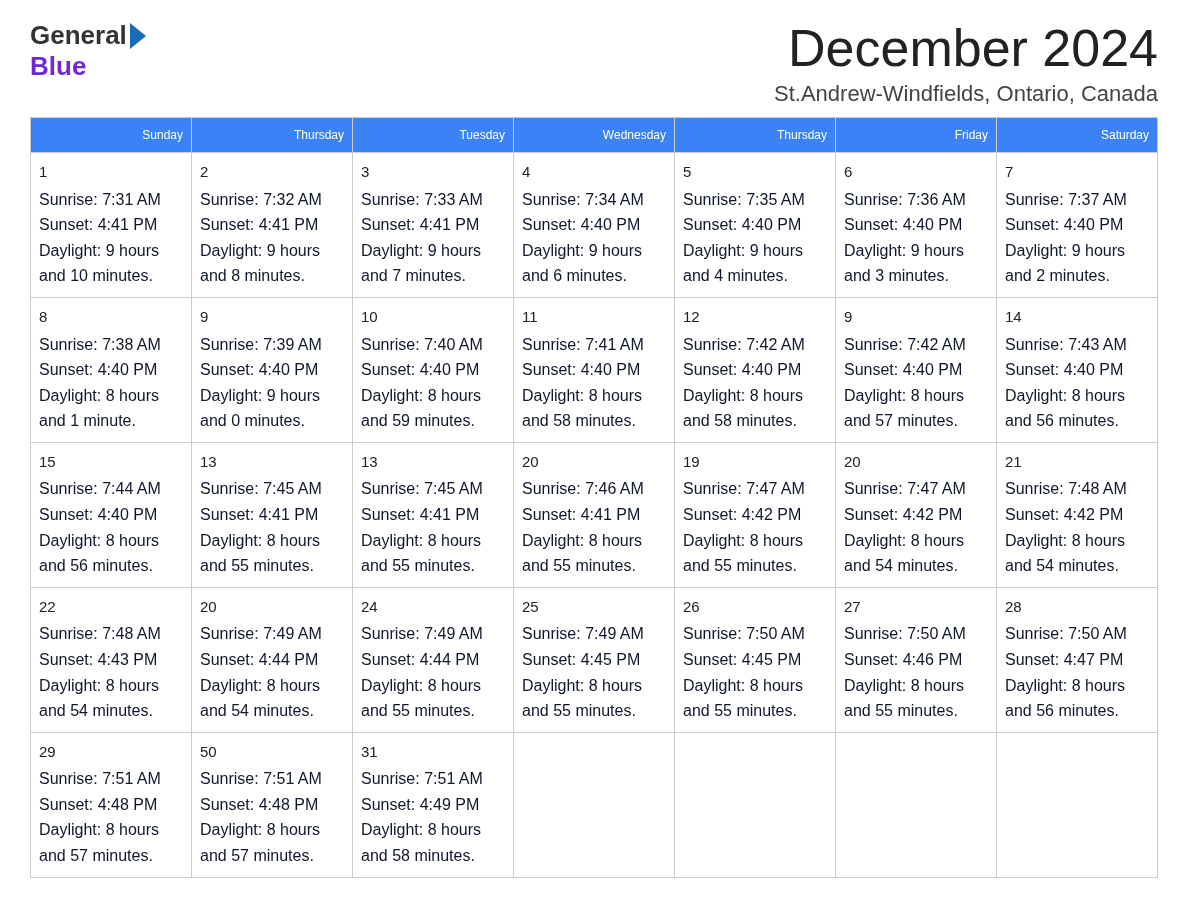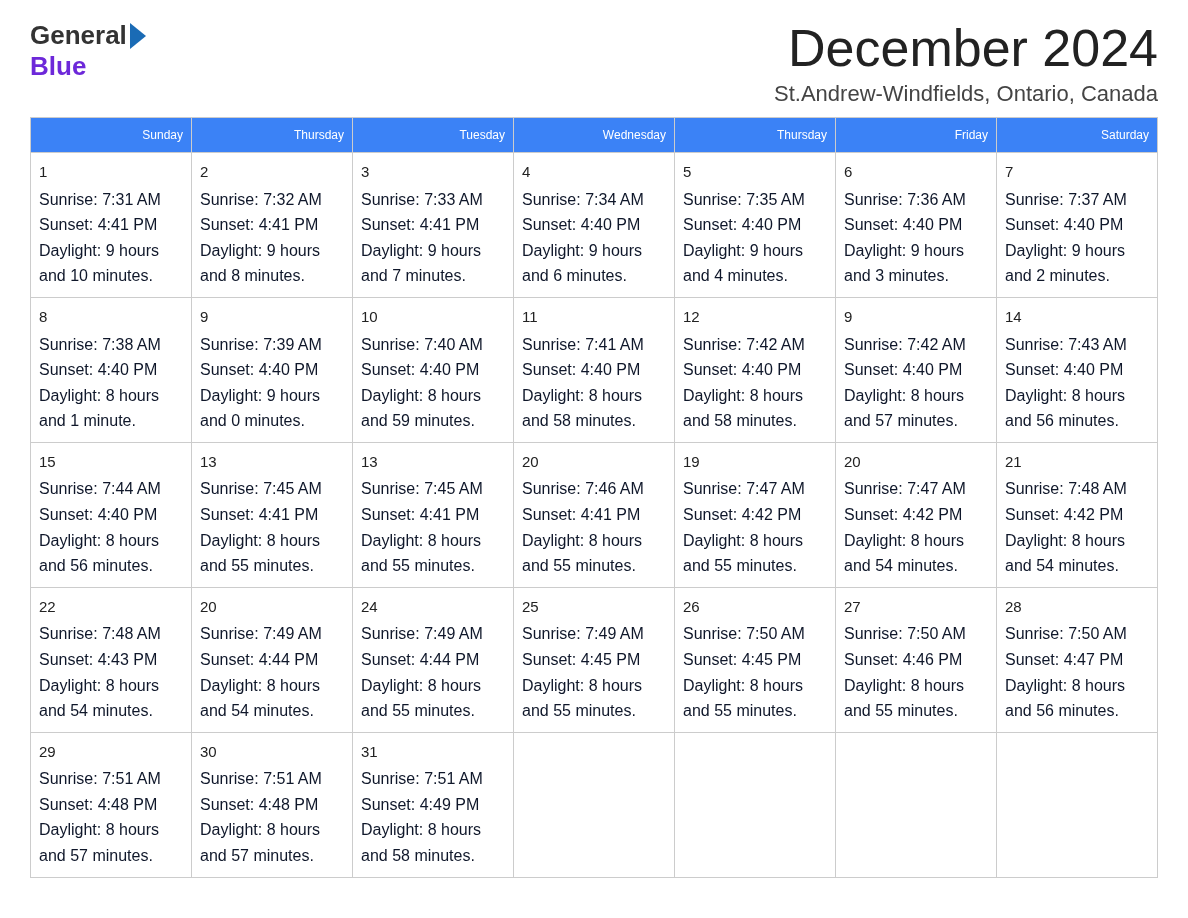--- a/index.html
+++ b/index.html
@@ -191,21 +191,21 @@
         <td><span class="day-number">26</span>
 <span class="day-info">Sunrise: 7:50 AM<br>Sunset: 4:45 PM<br>Daylight: 8 hours and 55 minutes.</span></td>
         <td><span class="day-number">27</span>
 <span class="day-info">Sunrise: 7:50 AM<br>Sunset: 4:46 PM<br>Daylight: 8 hours and 55 minutes.</span></td>
         <td><span class="day-number">28</span>
 <span class="day-info">Sunrise: 7:50 AM<br>Sunset: 4:47 PM<br>Daylight: 8 hours and 56 minutes.</span></td>
       </tr>
       <tr>
         <td><span class="day-number">29</span>
 <span class="day-info">Sunrise: 7:51 AM<br>Sunset: 4:48 PM<br>Daylight: 8 hours and 57 minutes.</span></td>
-        <td><span class="day-number">30</span>
+        <td><span class="day-number">50</span>
 <span class="day-info">Sunrise: 7:51 AM<br>Sunset: 4:48 PM<br>Daylight: 8 hours and 57 minutes.</span></td>
         <td><span class="day-number">31</span>
 <span class="day-info">Sunrise: 7:51 AM<br>Sunset: 4:49 PM<br>Daylight: 8 hours and 58 minutes.</span></td>
         <td class="empty-cell"></td>
         <td class="empty-cell"></td>
         <td class="empty-cell"></td>
         <td class="empty-cell"></td>
       </tr>
     </tbody>
 </table>

